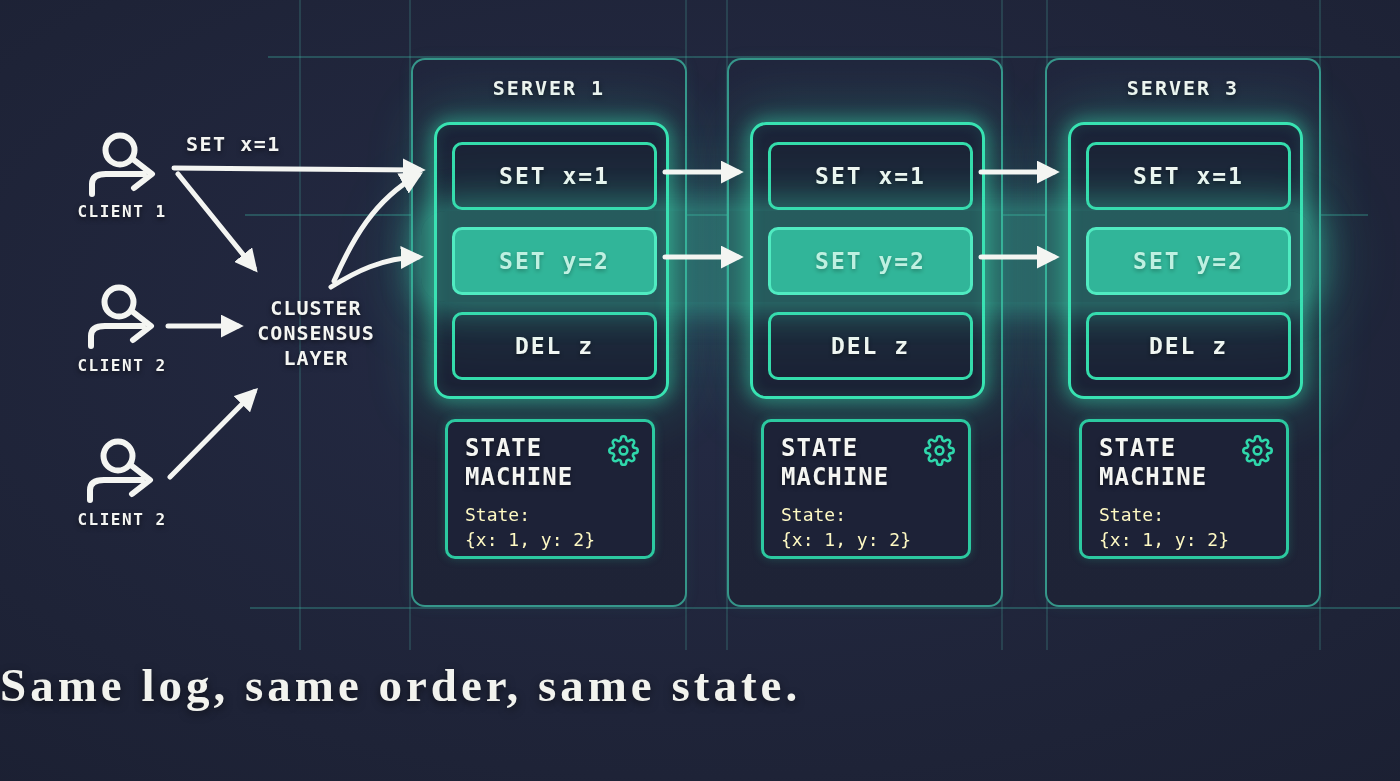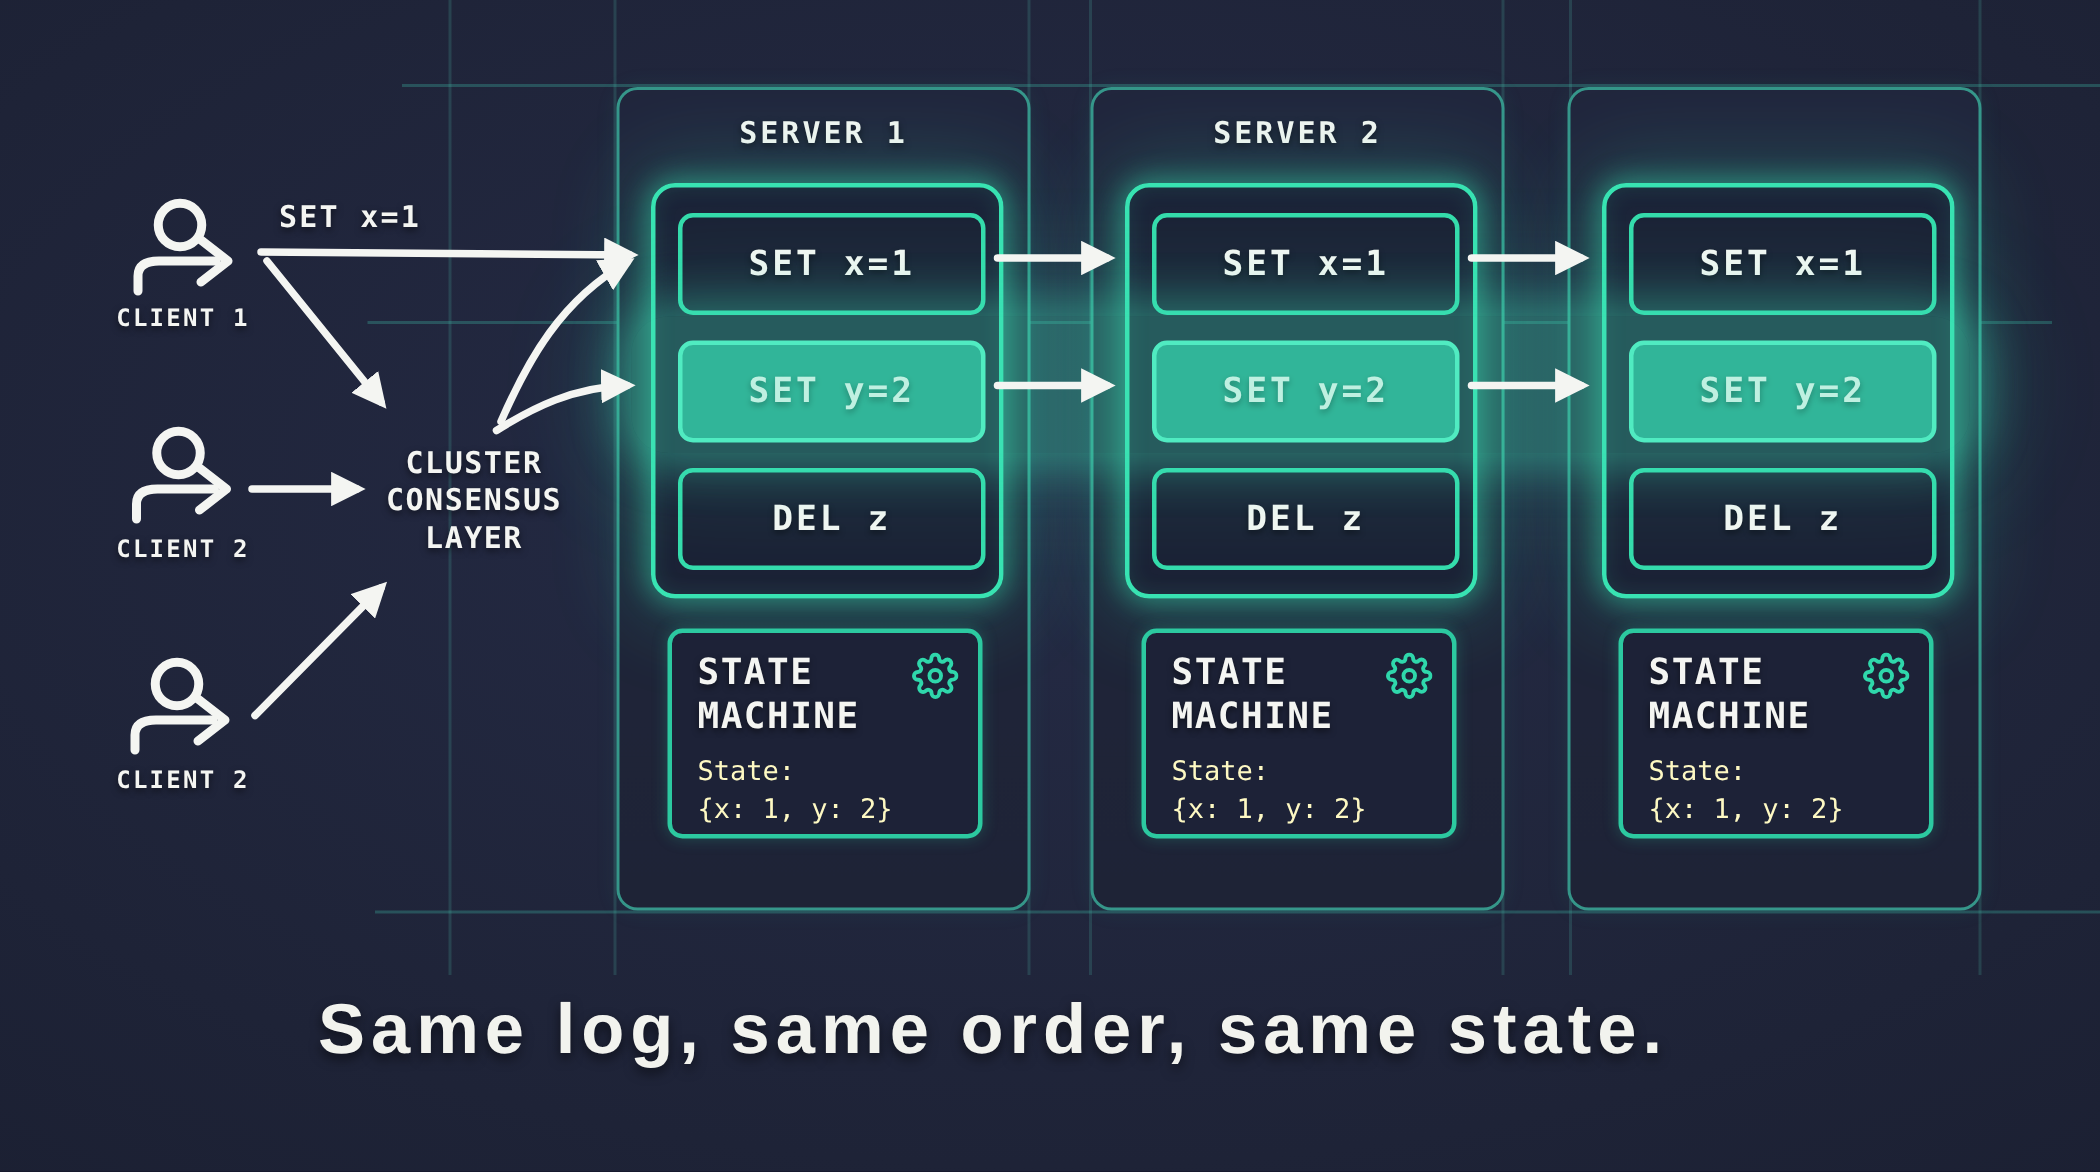--- a/index.html
+++ b/index.html
@@ -53,22 +53,22 @@
   .sm-title{margin:12px 0 0 17px;font-size:24px;font-weight:bold;line-height:29px;letter-spacing:1px;text-shadow:0 2px 4px rgba(0,0,0,0.5);}
   .sm-state{margin:10px 0 0 17px;font-size:18px;line-height:25px;color:#fef9c3;}
   .gear{position:absolute;top:13px;right:13px;width:31px;height:31px;}
   
   .lbl{position:absolute;z-index:7;font-weight:bold;text-shadow:0 2px 5px rgba(0,0,0,0.55);white-space:nowrap;}
   .client-lbl{width:140px;text-align:center;font-size:16px;letter-spacing:1.5px;}
   #req-lbl{left:186px;top:132px;font-size:20px;letter-spacing:1.5px;}
   #consensus{left:241px;top:296px;width:150px;text-align:center;font-size:20px;line-height:25px;letter-spacing:1px;}
   
   #caption{
-    position:absolute;left:0;top:658px;width:1112px;z-index:7;text-align:right;
-    font-family:Liberation Sans, sans-serif;
+    position:absolute;left:0;top:658px;width:1112px;z-index:7;text-align:left;
+    font-family:Liberation Serif, serif;
     font-size:47px;font-weight:bold;letter-spacing:4px;color:#f2f3ee;
     text-shadow:0 3px 8px rgba(0,0,0,0.55);
   }
   
   #overlay{position:absolute;left:0;top:0;z-index:6;pointer-events:none;}
 </style>
 </head>
 <body>
 
 <div id="stage">
@@ -101,21 +101,20 @@
         <div>{x: 1, y: 2}</div>
       </div>
       <svg class="gear" viewBox="0 0 24 24">
         <circle cx="12" cy="12" r="3" fill="none" stroke="#2fd7ab" stroke-width="2"></circle>
         <path fill="none" stroke="#2fd7ab" stroke-width="2" stroke-linejoin="round" d="M19.4 15a1.65 1.65 0 0 0 .33 1.82l.06.06a2 2 0 0 1 0 2.83 2 2 0 0 1-2.83 0l-.06-.06a1.65 1.65 0 0 0-1.82-.33 1.65 1.65 0 0 0-1 1.51V21a2 2 0 0 1-2 2 2 2 0 0 1-2-2v-.09A1.65 1.65 0 0 0 9 19.4a1.65 1.65 0 0 0-1.82.33l-.06.06a2 2 0 0 1-2.83 0 2 2 0 0 1 0-2.83l.06-.06a1.65 1.65 0 0 0 .33-1.82 1.65 1.65 0 0 0-1.51-1H3a2 2 0 0 1-2-2 2 2 0 0 1 2-2h.09A1.65 1.65 0 0 0 4.6 9a1.65 1.65 0 0 0-.33-1.82l-.06-.06a2 2 0 0 1 0-2.83 2 2 0 0 1 2.83 0l.06.06a1.65 1.65 0 0 0 1.82.33H9a1.65 1.65 0 0 0 1-1.51V3a2 2 0 0 1 2-2 2 2 0 0 1 2 2v.09a1.65 1.65 0 0 0 1 1.51 1.65 1.65 0 0 0 1.82-.33l.06-.06a2 2 0 0 1 2.83 0 2 2 0 0 1 0 2.83l-.06.06a1.65 1.65 0 0 0-.33 1.82V9a1.65 1.65 0 0 0 1.51 1H21a2 2 0 0 1 2 2 2 2 0 0 1-2 2h-.09a1.65 1.65 0 0 0-1.51 1z"></path>
       </svg>
     </div>
   </div>
 
   <div class="panel" id="s2" style="left:727px">
-    <div class="panel-title">SERVER 2</div>
     <div class="log">
       <div class="entry e0">SET x=1</div>
       <div class="entry e1 hl">SET y=2</div>
       <div class="entry e2">DEL z</div>
     </div>
     <div class="sm">
       <div class="sm-title">
         <div>STATE</div>
         <div>MACHINE</div>
       </div>
@@ -124,20 +123,21 @@
         <div>{x: 1, y: 2}</div>
       </div>
       <svg class="gear" viewBox="0 0 24 24">
         <circle cx="12" cy="12" r="3" fill="none" stroke="#2fd7ab" stroke-width="2"></circle>
         <path fill="none" stroke="#2fd7ab" stroke-width="2" stroke-linejoin="round" d="M19.4 15a1.65 1.65 0 0 0 .33 1.82l.06.06a2 2 0 0 1 0 2.83 2 2 0 0 1-2.83 0l-.06-.06a1.65 1.65 0 0 0-1.82-.33 1.65 1.65 0 0 0-1 1.51V21a2 2 0 0 1-2 2 2 2 0 0 1-2-2v-.09A1.65 1.65 0 0 0 9 19.4a1.65 1.65 0 0 0-1.82.33l-.06.06a2 2 0 0 1-2.83 0 2 2 0 0 1 0-2.83l.06-.06a1.65 1.65 0 0 0 .33-1.82 1.65 1.65 0 0 0-1.51-1H3a2 2 0 0 1-2-2 2 2 0 0 1 2-2h.09A1.65 1.65 0 0 0 4.6 9a1.65 1.65 0 0 0-.33-1.82l-.06-.06a2 2 0 0 1 0-2.83 2 2 0 0 1 2.83 0l.06.06a1.65 1.65 0 0 0 1.82.33H9a1.65 1.65 0 0 0 1-1.51V3a2 2 0 0 1 2-2 2 2 0 0 1 2 2v.09a1.65 1.65 0 0 0 1 1.51 1.65 1.65 0 0 0 1.82-.33l.06-.06a2 2 0 0 1 2.83 0 2 2 0 0 1 0 2.83l-.06.06a1.65 1.65 0 0 0-.33 1.82V9a1.65 1.65 0 0 0 1.51 1H21a2 2 0 0 1 2 2 2 2 0 0 1-2 2h-.09a1.65 1.65 0 0 0-1.51 1z"></path>
       </svg>
     </div>
   </div>
 
   <div class="panel" id="s3" style="left:1045px">
+    <div class="panel-title">SERVER 3</div>
     <div class="log">
       <div class="entry e0">SET x=1</div>
       <div class="entry e1 hl">SET y=2</div>
       <div class="entry e2">DEL z</div>
     </div>
     <div class="sm">
       <div class="sm-title">
         <div>STATE</div>
         <div>MACHINE</div>
       </div>

